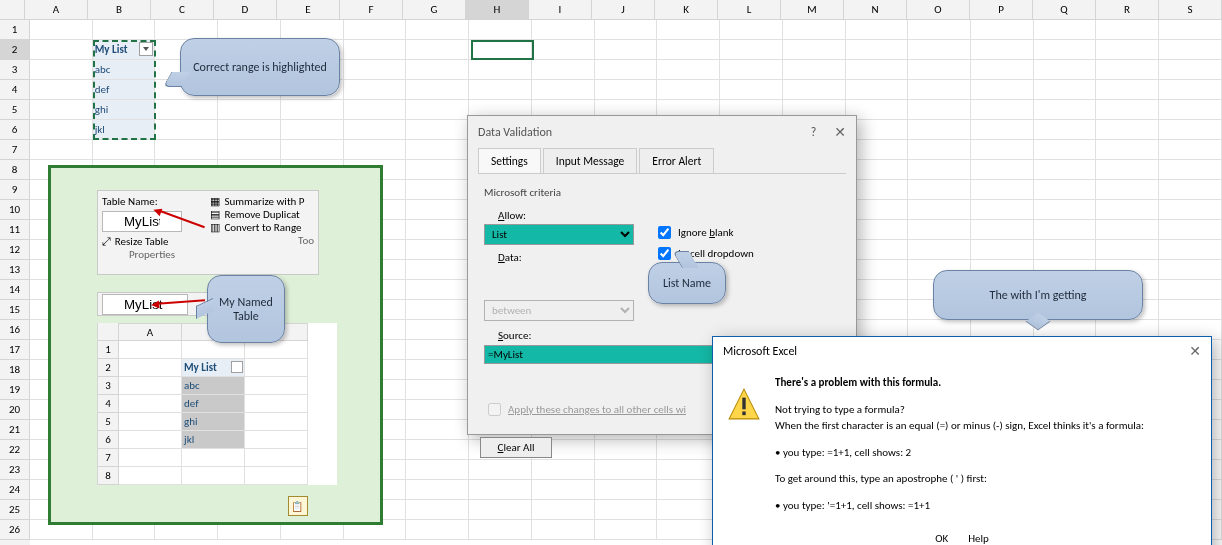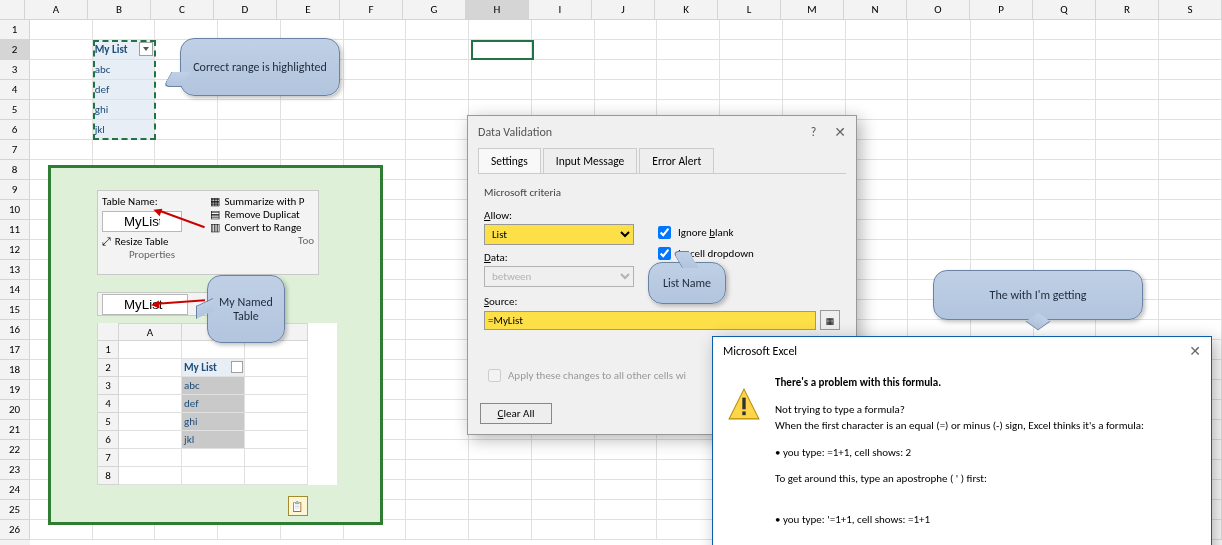--- a/index.html
+++ b/index.html
@@ -55,23 +55,23 @@
 
 .dialog { position:absolute; background:#f0f0f0; border:1px solid #999; box-shadow:4px 4px 16px rgba(0,0,0,.3); }
 .dialog .titlebar { display:flex; align-items:center; padding:8px 10px; font-size:12px; color:#555; }
 .dialog .titlebar .grow { flex:1; }
 .dialog .tabs { display:flex; border-bottom:1px solid #ccc; margin:0 10px; }
 .dialog .tab { padding:5px 12px; border:1px solid #ccc; border-bottom:0; background:#eee; margin-right:2px; font-size:11.5px; }
 .dialog .tab.active { background:#f8f8f8; }
 .dialog .body { padding:8px 16px; }
 .dialog .sectionlabel { color:#444; margin:4px 0; }
 .dialog .fld { margin:6px 0; }
-.dialog .fld label { display:block; margin-bottom:2px; }
+.dialog .fld label { display:block; margin-bottom:2px;margin-left:14px; }
 .dialog .fld label u { text-decoration:underline; }
-.dialog select,.dialog input[type=text] { width:150px; padding:2px 3px; border:1px solid #999; background:#fde047; font:inherit; }
+.dialog select,.dialog input[type=text] { width:150px; padding:2px 3px; border:1px solid #999; background:#14b8a6; font:inherit; }
 .dialog .srcrow { display:flex; align-items:center; }
 .dialog .srcrow input { flex:1; width:auto; }
 .dialog .refbtn { width:20px; height:20px; margin-left:4px; border:1px solid #999; background:#eee; display:flex; align-items:center; justify-content:center; }
 .dialog .chkrow { display:flex; align-items:center; gap:4px; margin:2px 0; }
 .dialog .footer { display:flex; align-items:center; padding:8px 12px; gap:12px; }
 .dialog .btn { min-width:72px; padding:3px 10px; border:1px solid #888; background:#eee; text-align:center; }
 
 
 .msgbox { position:absolute; background:#fff; border:1px solid #0a5fad; box-shadow:4px 4px 16px rgba(0,0,0,.3); }
 .msgbox .mtitle { padding:6px 10px; font-size:12px; display:flex; align-items:center; }
@@ -820,21 +820,21 @@
   <div class="body">
     <div class="sectionlabel">Microsoft criteria</div>
     <div style="display:flex; gap:20px;">
       <div>
         <div class="fld">
           <label><u>A</u>llow:</label>
           <select><option>List</option></select>
         </div>
         <div class="fld">
           <label><u>D</u>ata:</label>
-          <select disabled="" style="color:#999; background:#efefef;"><option>between</option></select>
+          <select disabled="" style="color:#999; background:#efefef;margin-top:34px;"><option>between</option></select>
         </div>
       </div>
       <div style="padding-top:18px;">
         <div class="chkrow">
             <input type="checkbox" checked="" style="">
             <span>Ignore <u>b</u>lank</span>
           </div>
         <div class="chkrow">
             <input type="checkbox" checked="" style="">
             <span><u>I</u>n-cell dropdown</span>
@@ -846,21 +846,21 @@
       <div class="srcrow">
         <input type="text" value="=MyList" style="">
         <div class="refbtn">
             <span style="font-size:9px;">▦</span>
           </div>
       </div>
     </div>
     <div style="height:28px;"></div>
     <div class="chkrow">
         <input type="checkbox" disabled="" style="">
-        <span style="color:#999;">Apply these changes to all other cells wi</span>
+        <span style="color:#999;text-decoration:underline;">Apply these changes to all other cells wi</span>
       </div>
   </div>
   <div class="footer">
     <div class="btn"><u>C</u>lear All</div>
     <div style="flex:1;"></div>
   </div>
 </div>
 
 <div class="callout tail-tl" style="left:648px; top:262px; width:78px; height:42px;">
   <span>List Name</span>
@@ -880,21 +880,21 @@
     <svg class="warnicon" viewBox="0 0 32 32">
         <polygon points="16,2 30,30 2,30" fill="#ffd54a" stroke="#b58900" stroke-width="1"></polygon>
         <rect x="14.4" y="10" width="3.2" height="11" fill="#333"></rect>
         <rect x="14.4" y="23" width="3.2" height="3.5" fill="#333"></rect>
       </svg>
     <div>
       <div style="font-weight:700; margin-bottom:10px;">There's a problem with this formula.</div>
       <div>Not trying to type a formula?</div>
       <div style="margin-bottom:10px;">When the first character is an equal (=) or minus (-) sign, Excel thinks it's a formula:</div>
       <div style="margin-bottom:10px;">• you type:   =1+1, cell shows:   2</div>
-      <div style="margin-bottom:24px;">To get around this, type an apostrophe ( ' ) first:</div>
+      <div style="margin-bottom:10px;">To get around this, type an apostrophe ( ' ) first:</div>
       <div>• you type:   '=1+1, cell shows:   =1+1</div>
     </div>
   </div>
   <div class="btns">
     <div class="btn primary">OK</div>
     <div class="btn">Help</div>
   </div>
 </div>
 
 </body></html>

